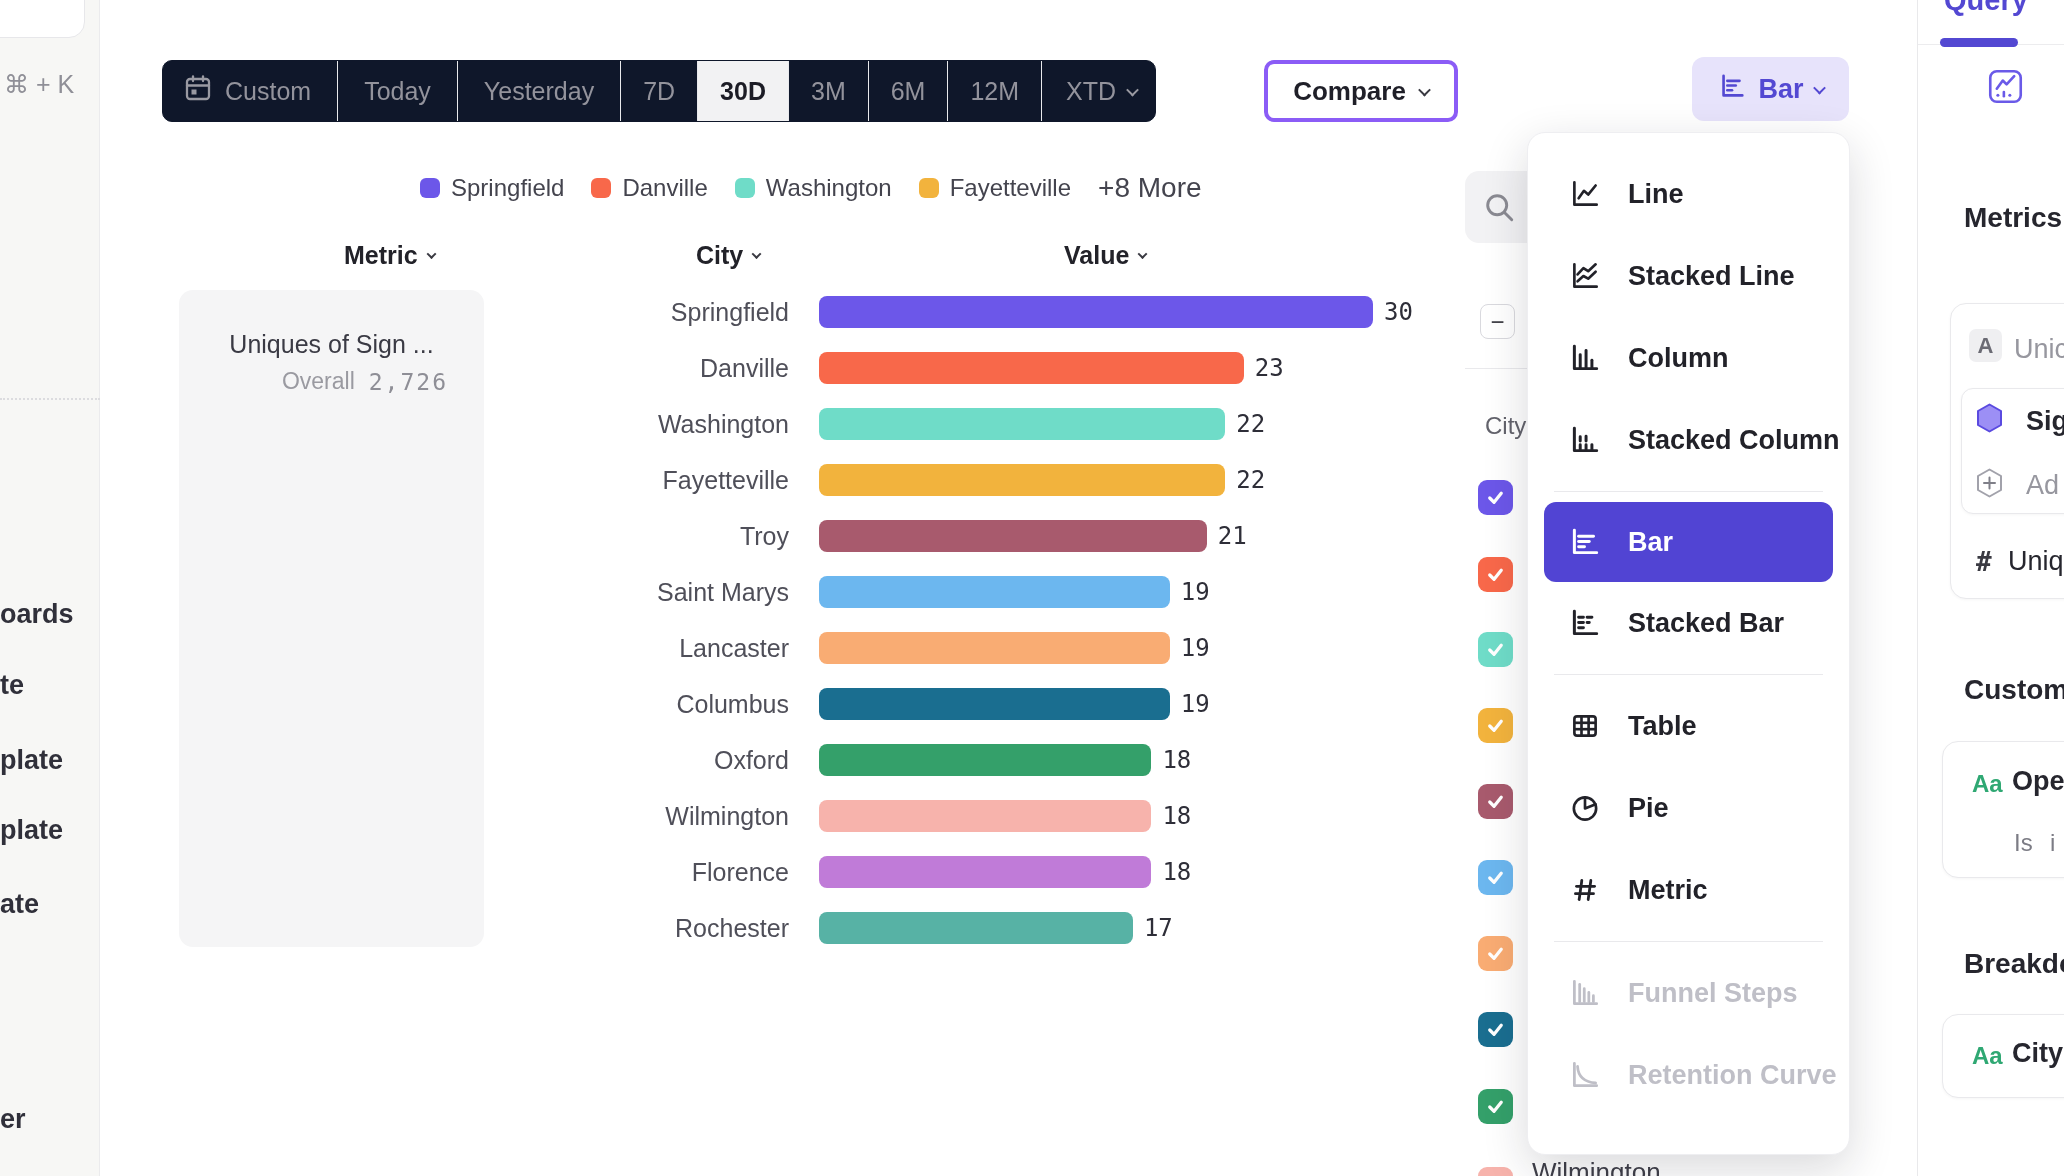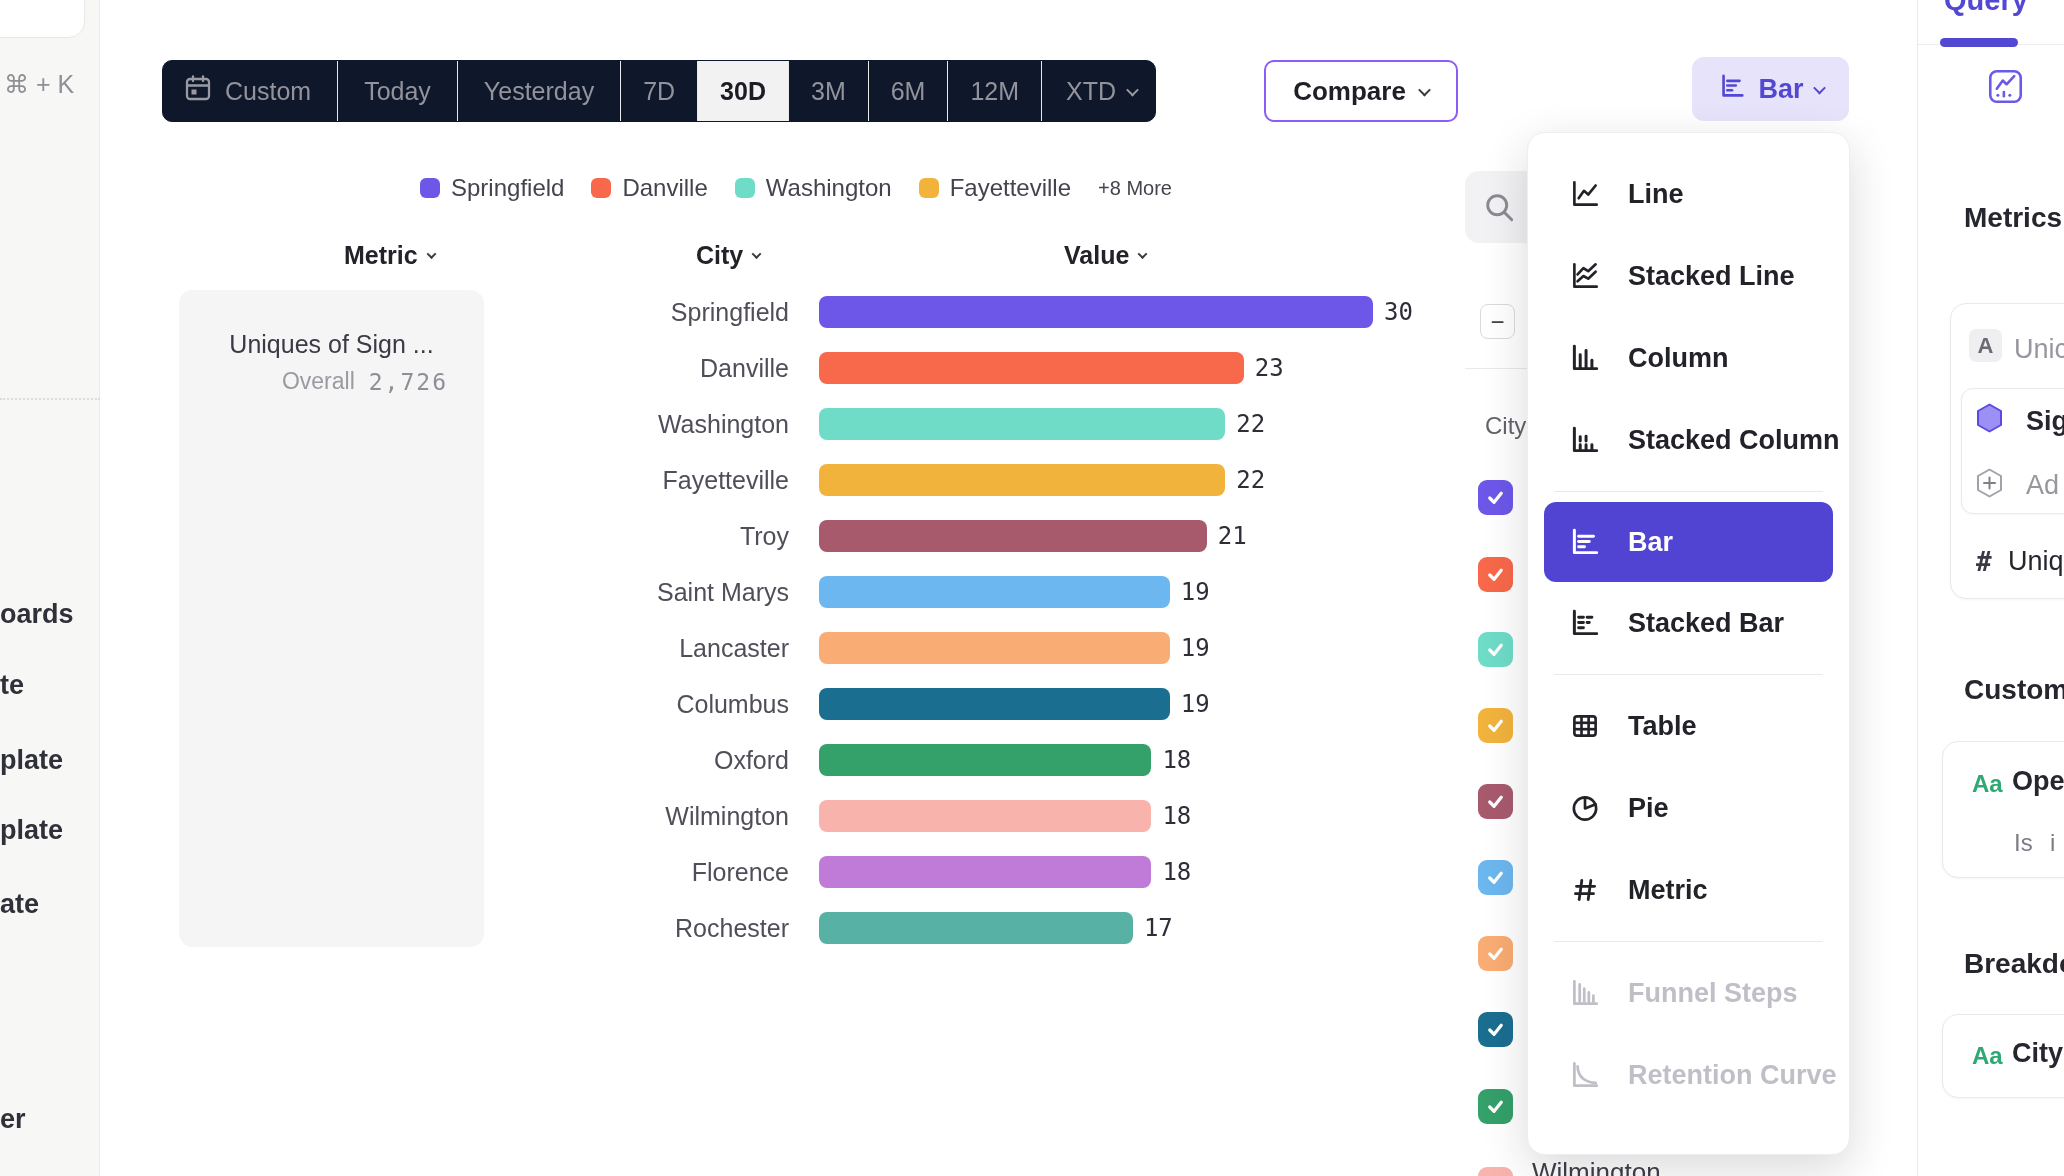--- a/index.html
+++ b/index.html
@@ -27,34 +27,34 @@
     font-size:25px; color:#93939C; border-right:1px solid #E9E9EC; cursor:pointer;
     white-space:nowrap; }
   .range-item:last-child { border-right:none; }
   .range-item.active { background:#F2F2F3; color:#1C1C25; font-weight:700; }
   .chev { display:inline-block; width:9px; height:9px;
     border-right:2.5px solid currentColor; border-bottom:2.5px solid currentColor;
     transform:rotate(45deg) translate(-1px,-1px); }
   .chev.gray { color:#9A9AA2; }
   .compare-btn { position:absolute; left:1264px; top:60px; height:62px; width:194px;
     display:flex; align-items:center; justify-content:center; gap:14px;
-    border:2px solid #8b5cf6; border-radius:10px; background:#fff; font-size:26px;
+    border:4px solid #8b5cf6; border-radius:10px; background:#fff; font-size:26px;
     font-weight:600; color:#1F1F28; cursor:pointer; }
   .charttype-btn { position:absolute; left:1692px; top:57px; height:64px; width:157px;
     display:flex; align-items:center; justify-content:center; gap:11px;
     background:#E7E3FB; border-radius:12px; color:#5348D2; font-size:27px;
     font-weight:700; cursor:pointer; }
 
   
   .legend { position:absolute; left:420px; top:175px; height:26px; display:flex;
     align-items:center; gap:27px; }
   .legend-item { display:flex; align-items:center; gap:11px; font-size:24px;
     color:#44444E; }
   .legend-swatch { width:20px; height:20px; border-radius:6px; }
-  .legend-more { font-size:20px; color:#44444E; }
+  .legend-more { font-size:28px; color:#44444E; }
 
   
   .col-head { position:absolute; top:241px; display:flex; align-items:center; gap:10px;
     font-size:25px; font-weight:700; color:#222229; }
   .col-head .chev { width:7px; height:7px; border-width:2.5px; color:#3A3A42; }
 
   
   .metric-card { position:absolute; left:179px; top:290px; width:305px; height:657px;
     background:#F5F5F6; border-radius:14px; }
   .metric-title { position:absolute; left:0; top:40px; width:100%; text-align:center;

